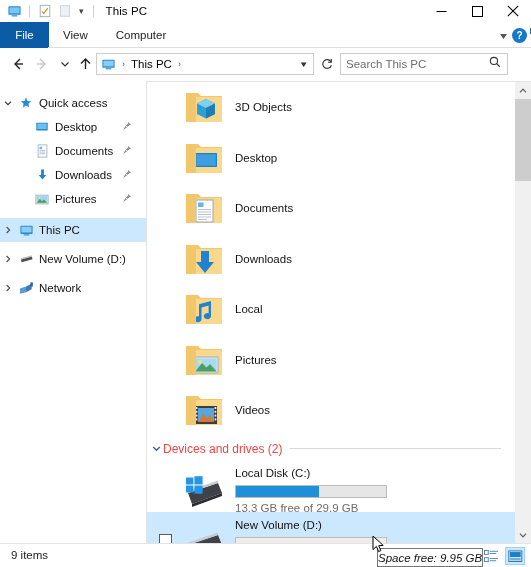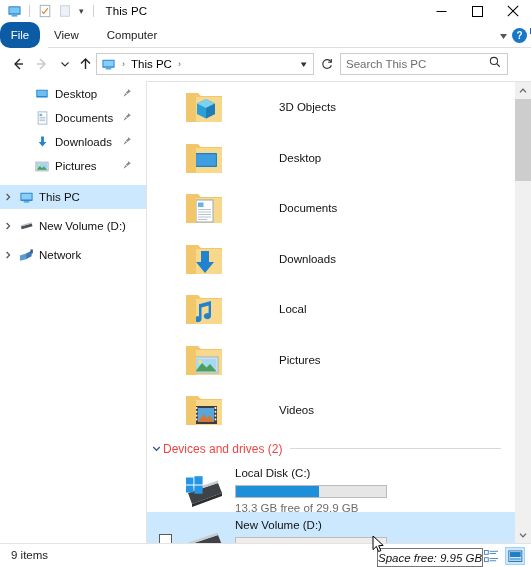--- a/index.html
+++ b/index.html
@@ -26,22 +26,22 @@
   .win-ctrls { position:absolute; right:0; top:0; height:22px; display:flex; }
   .win-btn { width:36px; height:22px; display:flex; align-items:center; justify-content:center; }
   .win-btn svg { display:block; }
 
   
   .ribbon {
     position:absolute; left:0; top:22px; width:531px; height:26px;
     background:#ffffff; display:flex; align-items:stretch;
   }
   .tab-file {
-    width:40px; background:#0c5ba5; color:#fff; font-size:11.5px;
-    display:flex; align-items:center; justify-content:center;border-radius:10px;
+    width:49px; background:#0c5ba5; color:#fff; font-size:11.5px;
+    display:flex; align-items:center; justify-content:center;
   }
   .tab {
     padding:0 14px; font-size:11.5px; color:#222;
     display:flex; align-items:center;
   }
   .ribbon-right { position:absolute; right:4px; top:0; height:26px; display:flex; align-items:center; gap:6px; }
   .chev-min { font-size:10px; color:#555; transform:scaleX(1.4); }
   .help-ico { width:15px; height:15px; border-radius:50%; background:#1878c8; color:#fff;
               font-size:10px; font-weight:bold; display:flex; align-items:center; justify-content:center; }
   .edge-text { position:absolute; right:-2px; top:24px; font-size:11px; color:#1e5fa8; }
@@ -82,21 +82,21 @@
   .nav-item.selected { background:#cce8ff; }
   .nav-chev { width:16px; display:flex; align-items:center; justify-content:center; font-size:9px; color:#666; }
   .nav-chev.open { color:#333; }
   .nav-ico { width:20px; display:flex; align-items:center; justify-content:center; }
   .nav-label { padding-left:3px; white-space:nowrap; }
   .nav-pin { position:absolute; right:14px; top:50%; transform:translateY(-50%); }
   .indent1 { padding-left:16px; }
 
   
   .content { position:absolute; left:147px; top:82px; width:368px; height:461px; background:#fff; overflow:hidden; }
-  .file-row { display:flex; align-items:center; height:50.5px; padding-left:34px;gap:44px; }
+  .file-row { display:flex; align-items:center; height:50.5px; padding-left:34px; }
   .file-ico { width:46px; display:flex; align-items:center; justify-content:center; }
   .file-name { font-size:11.5px; color:#111; padding-left:8px; }
 
   
   .group-hdr { display:flex; align-items:center; height:22px; padding-left:2px; margin-top:2px; }
   .group-chev { width:14px; font-size:10px; color:#3b5a8f; display:flex; align-items:center; justify-content:center; }
   .group-text { font-size:12px; color:#ef4444; white-space:nowrap; }
   .group-line { flex:1; height:1px; background:#d8d8d8; margin-left:8px; margin-right:14px; }
 
   
@@ -252,20 +252,33 @@
       </span>
     </div>
     <div class="edge-text2">е</div>
   </div>
 
   <div class="content-topline"></div>
   <div class="pane-divider"></div>
 
   <div class="navpane">
 
+    <div class="nav-item" style="margin-top:9px;">
+      <span class="nav-chev open">
+        <svg width="10" height="10" viewBox="0 0 10 10">
+            <path d="M2 3.6 L5 6.6 L8 3.6" fill="none" stroke="#333" stroke-width="1.2"></path>
+          </svg>
+      </span>
+      <span class="nav-ico">
+        <svg width="14" height="14" viewBox="0 0 16 16">
+          <path d="M8 1.5 L9.6 5.6 L14 6 L10.7 8.9 L11.7 13.2 L8 10.9 L4.3 13.2 L5.3 8.9 L2 6 L6.4 5.6 Z" fill="#2a8ad4"></path>
+        </svg>
+      </span>
+      <span class="nav-label">Quick access</span>
+    </div>
 
     <div class="nav-item">
       <span class="nav-chev"></span>
       <span class="nav-ico indent1" style="width:36px;">
         <svg width="14" height="14" viewBox="0 0 16 16">
           <rect x="1.5" y="3" width="13" height="9" rx="0.6" fill="#1f83d0"></rect>
           <rect x="2.6" y="4" width="10.8" height="6.4" fill="#6fbef0"></rect>
         </svg>
       </span>
       <span class="nav-label">Desktop</span>

